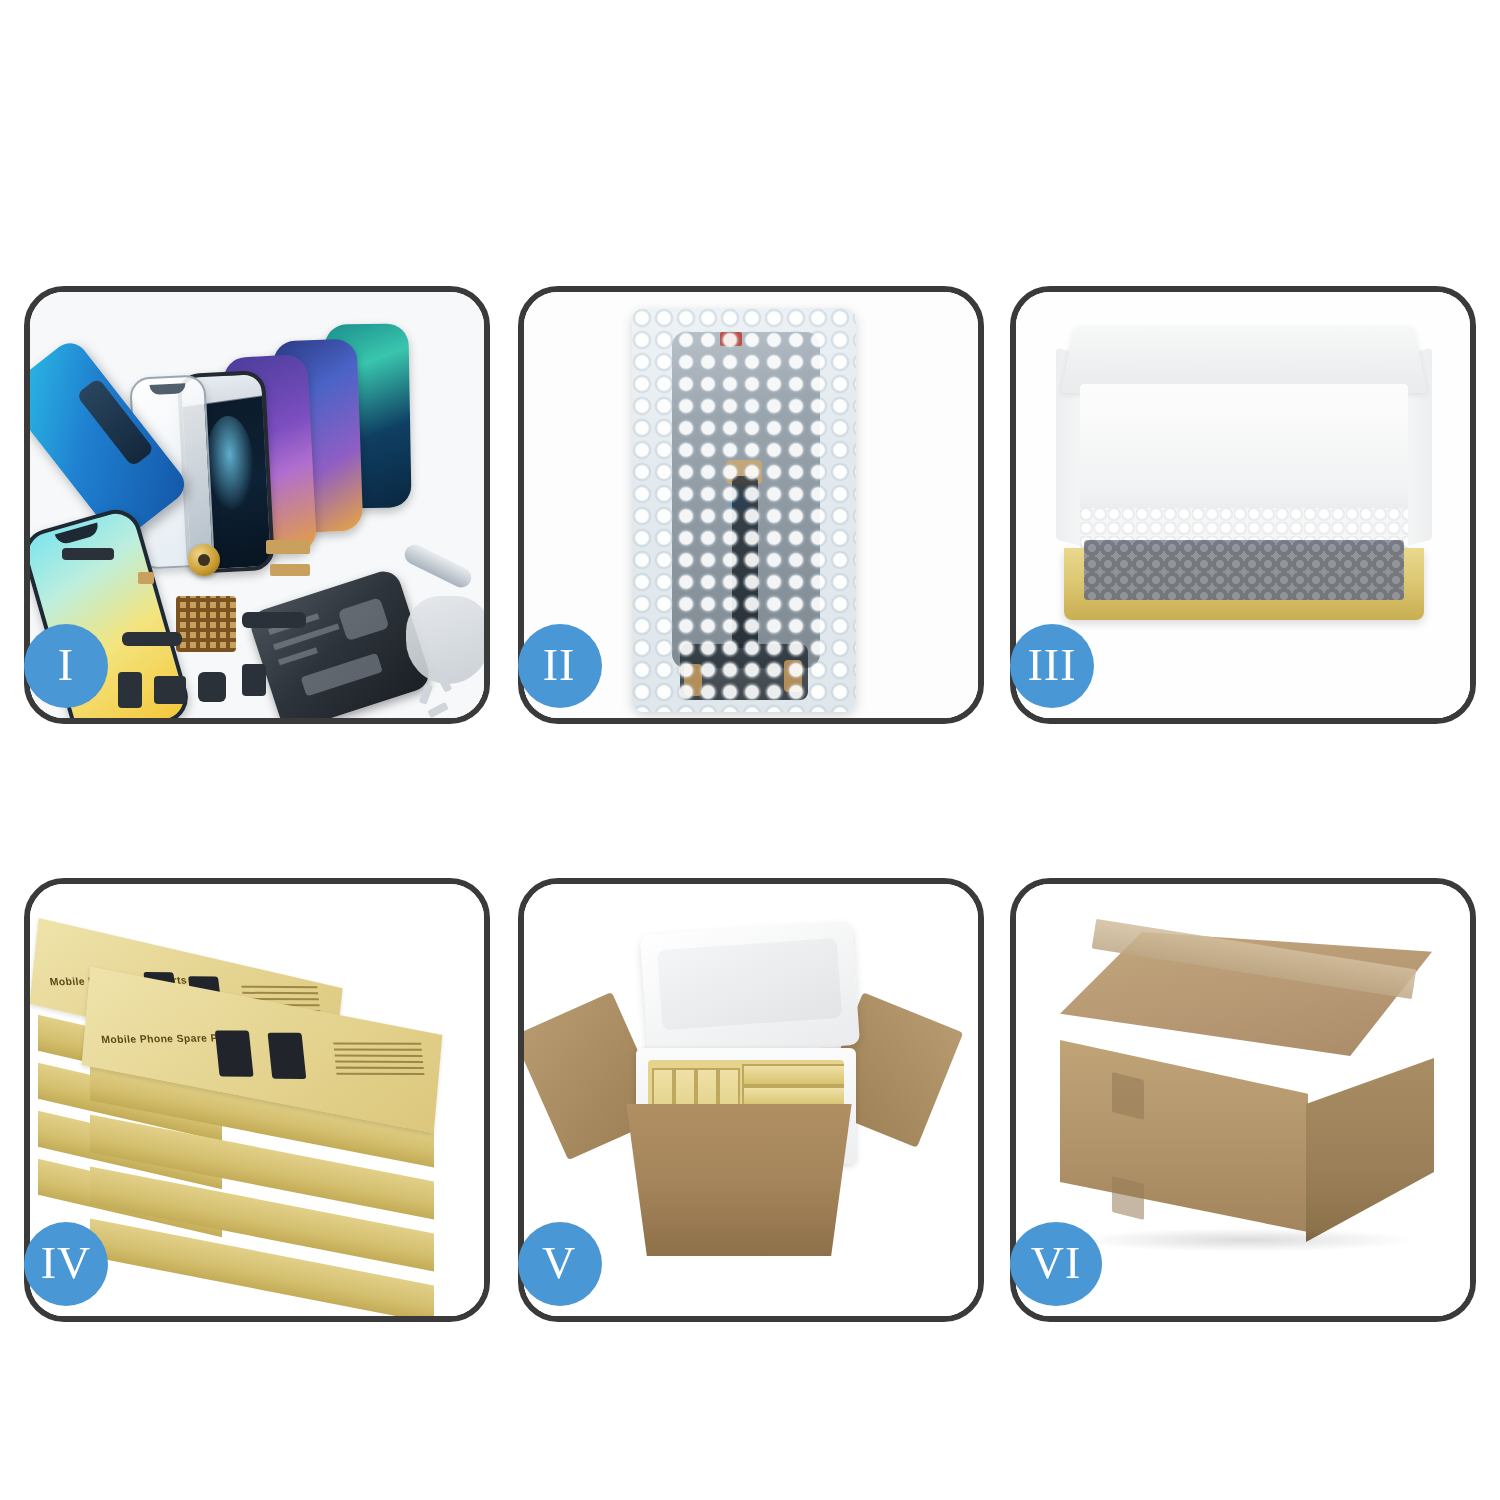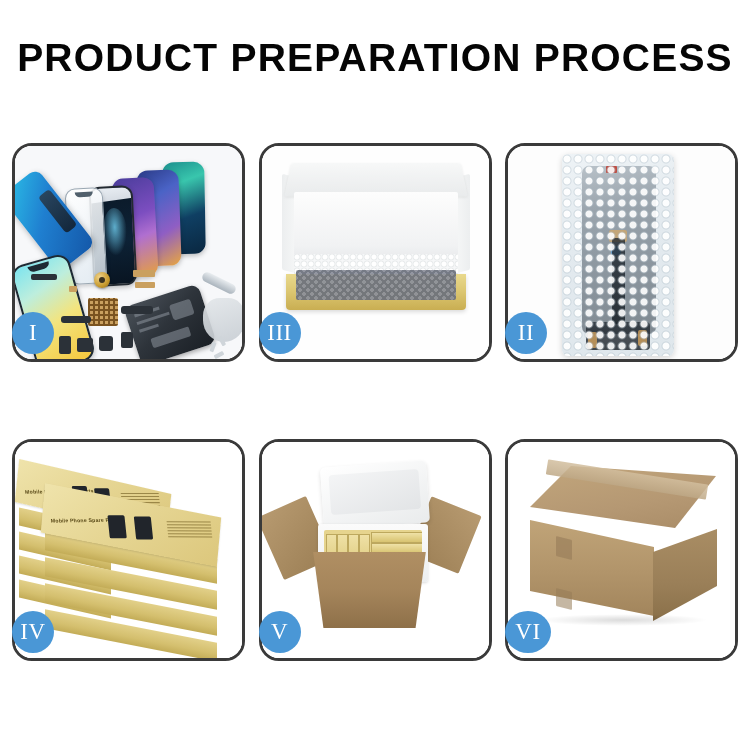--- a/index.html
+++ b/index.html
@@ -219,21 +219,20 @@
   .c6sealL2{position:absolute;left:48px;top:148px;width:16px;height:18px;background:rgba(150,124,88,.55);border-radius:1px;transform:skewY(14deg);}
   .c6shadow{position:absolute;left:30px;top:172px;width:170px;height:12px;border-radius:50%;
     background:radial-gradient(ellipse at 50% 50%,rgba(0,0,0,.14),rgba(0,0,0,0) 70%);}
 </style>
 </head>
 <body>
 
 <div class="page">
 
   <div class="header">
-    <div class="title">PRODUCT PREPARATION PROCESS</div>
   </div>
 
   <div class="grid">
 
     <div class="panel">
       <div class="panel-inner">
         <div class="p1bg">
           <div class="scr a"></div>
           <div class="scr b"></div>
           <div class="scr c"></div>
@@ -266,50 +265,50 @@
           <div class="scrw" style="left:196px;top:196px;transform:rotate(20deg);"></div>
           <div class="scrw" style="left:205px;top:190px;transform:rotate(-28deg);"></div>
           <div class="scrw" style="left:202px;top:204px;transform:rotate(62deg);"></div>
         </div>
       </div>
       <div class="badge">I</div>
     </div>
 
     <div class="panel">
       <div class="panel-inner">
-        <div class="p3bg">
-          <div class="p3lwing"></div>
-          <div class="p3rwing"></div>
-          <div class="p3lid"></div>
-          <div class="p3back"></div>
-          <div class="p3foamtop"></div>
-          <div class="p3tray"></div>
-          <div class="p3inner"></div>
-        </div>
-      </div>
-      <div class="badge">III</div>
-    </div>
-
-    <div class="panel">
-      <div class="panel-inner">
         <div class="p2bg">
           <div class="bag">
             <div class="lcd"></div>
             <div class="conn"></div>
             <div class="conn2"></div>
             <div class="flexstrip"></div>
             <div class="cluster"></div>
             <div class="goldtab" style="left:26px;top:178px;"></div>
             <div class="goldtab" style="left:76px;top:176px;"></div>
             <div class="redtag"></div>
             <div class="bubbles"></div>
           </div>
         </div>
       </div>
       <div class="badge">II</div>
+    </div>
+
+    <div class="panel">
+      <div class="panel-inner">
+        <div class="p3bg">
+          <div class="p3lwing"></div>
+          <div class="p3rwing"></div>
+          <div class="p3lid"></div>
+          <div class="p3back"></div>
+          <div class="p3foamtop"></div>
+          <div class="p3tray"></div>
+          <div class="p3inner"></div>
+        </div>
+      </div>
+      <div class="badge">III</div>
     </div>
 
     <div class="panel">
       <div class="panel-inner">
         <div class="p4bg">
 
           <div class="kside" style="left:4px;top:76px;width:92px;height:18px;transform:skewY(13deg);"></div>
           <div class="kside" style="left:4px;top:100px;width:92px;height:18px;transform:skewY(13deg);"></div>
           <div class="kside" style="left:4px;top:124px;width:92px;height:18px;transform:skewY(13deg);"></div>
           <div class="kside" style="left:4px;top:148px;width:92px;height:18px;transform:skewY(13deg);"></div>

